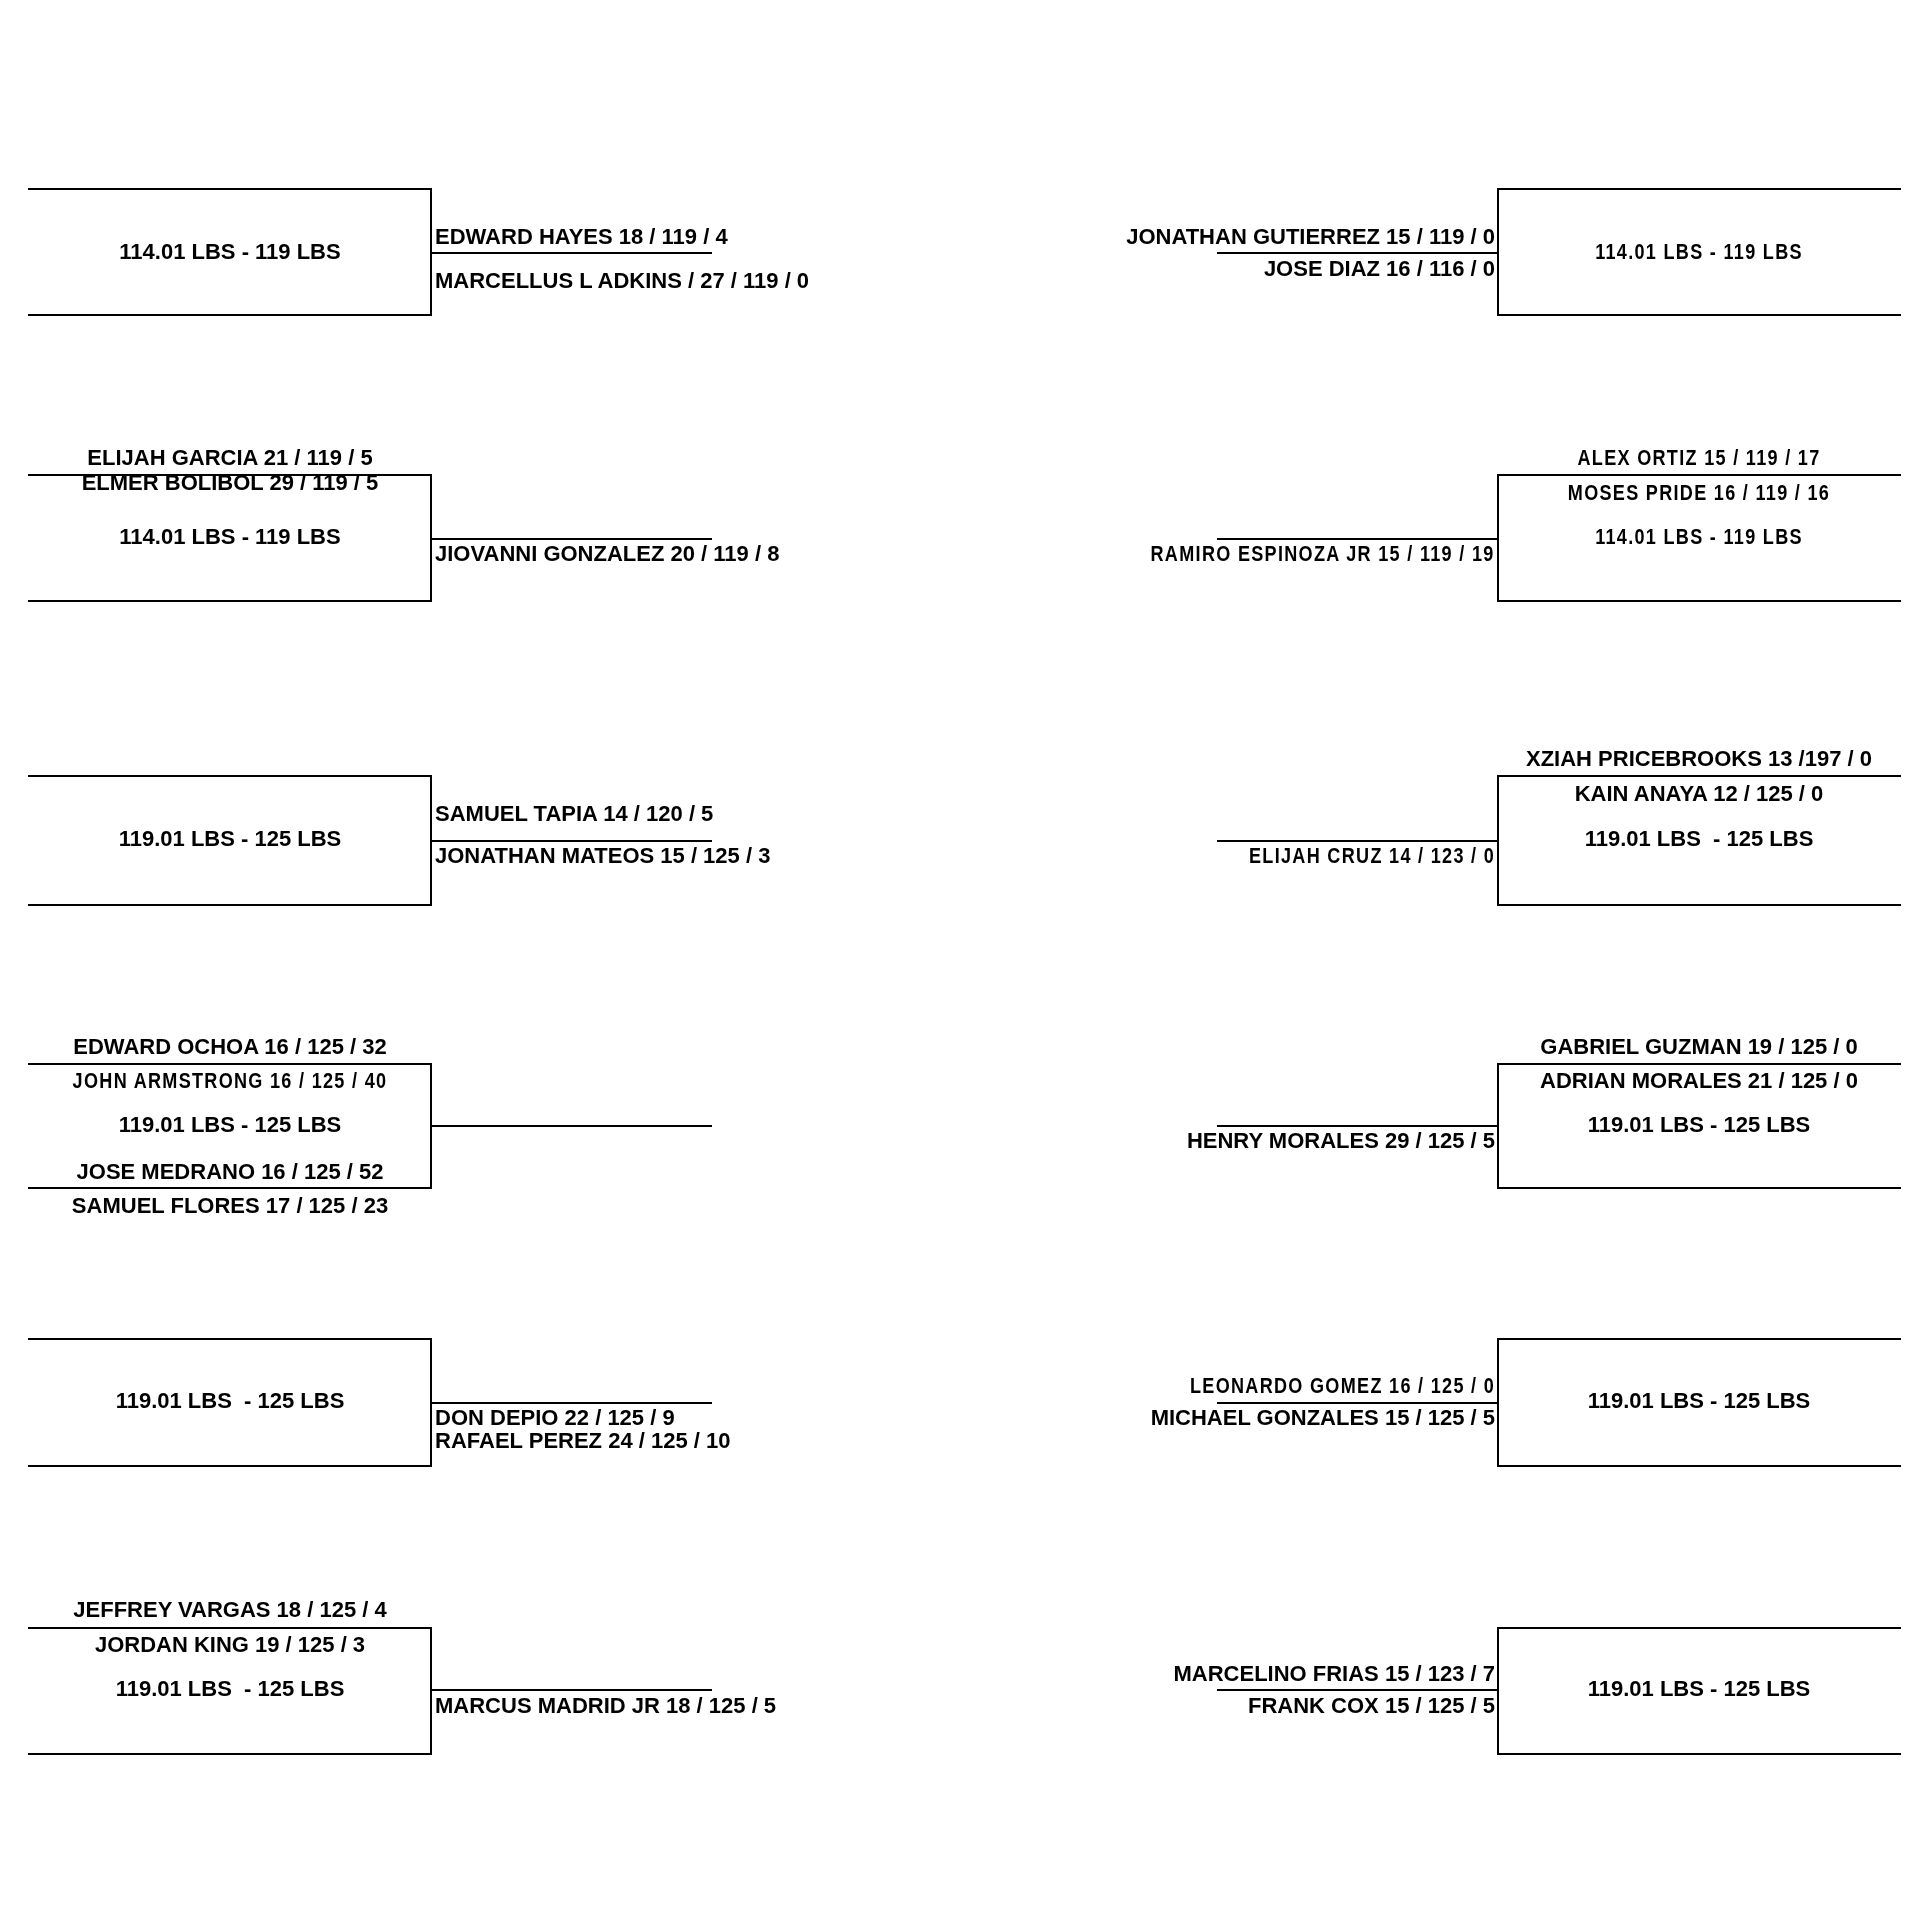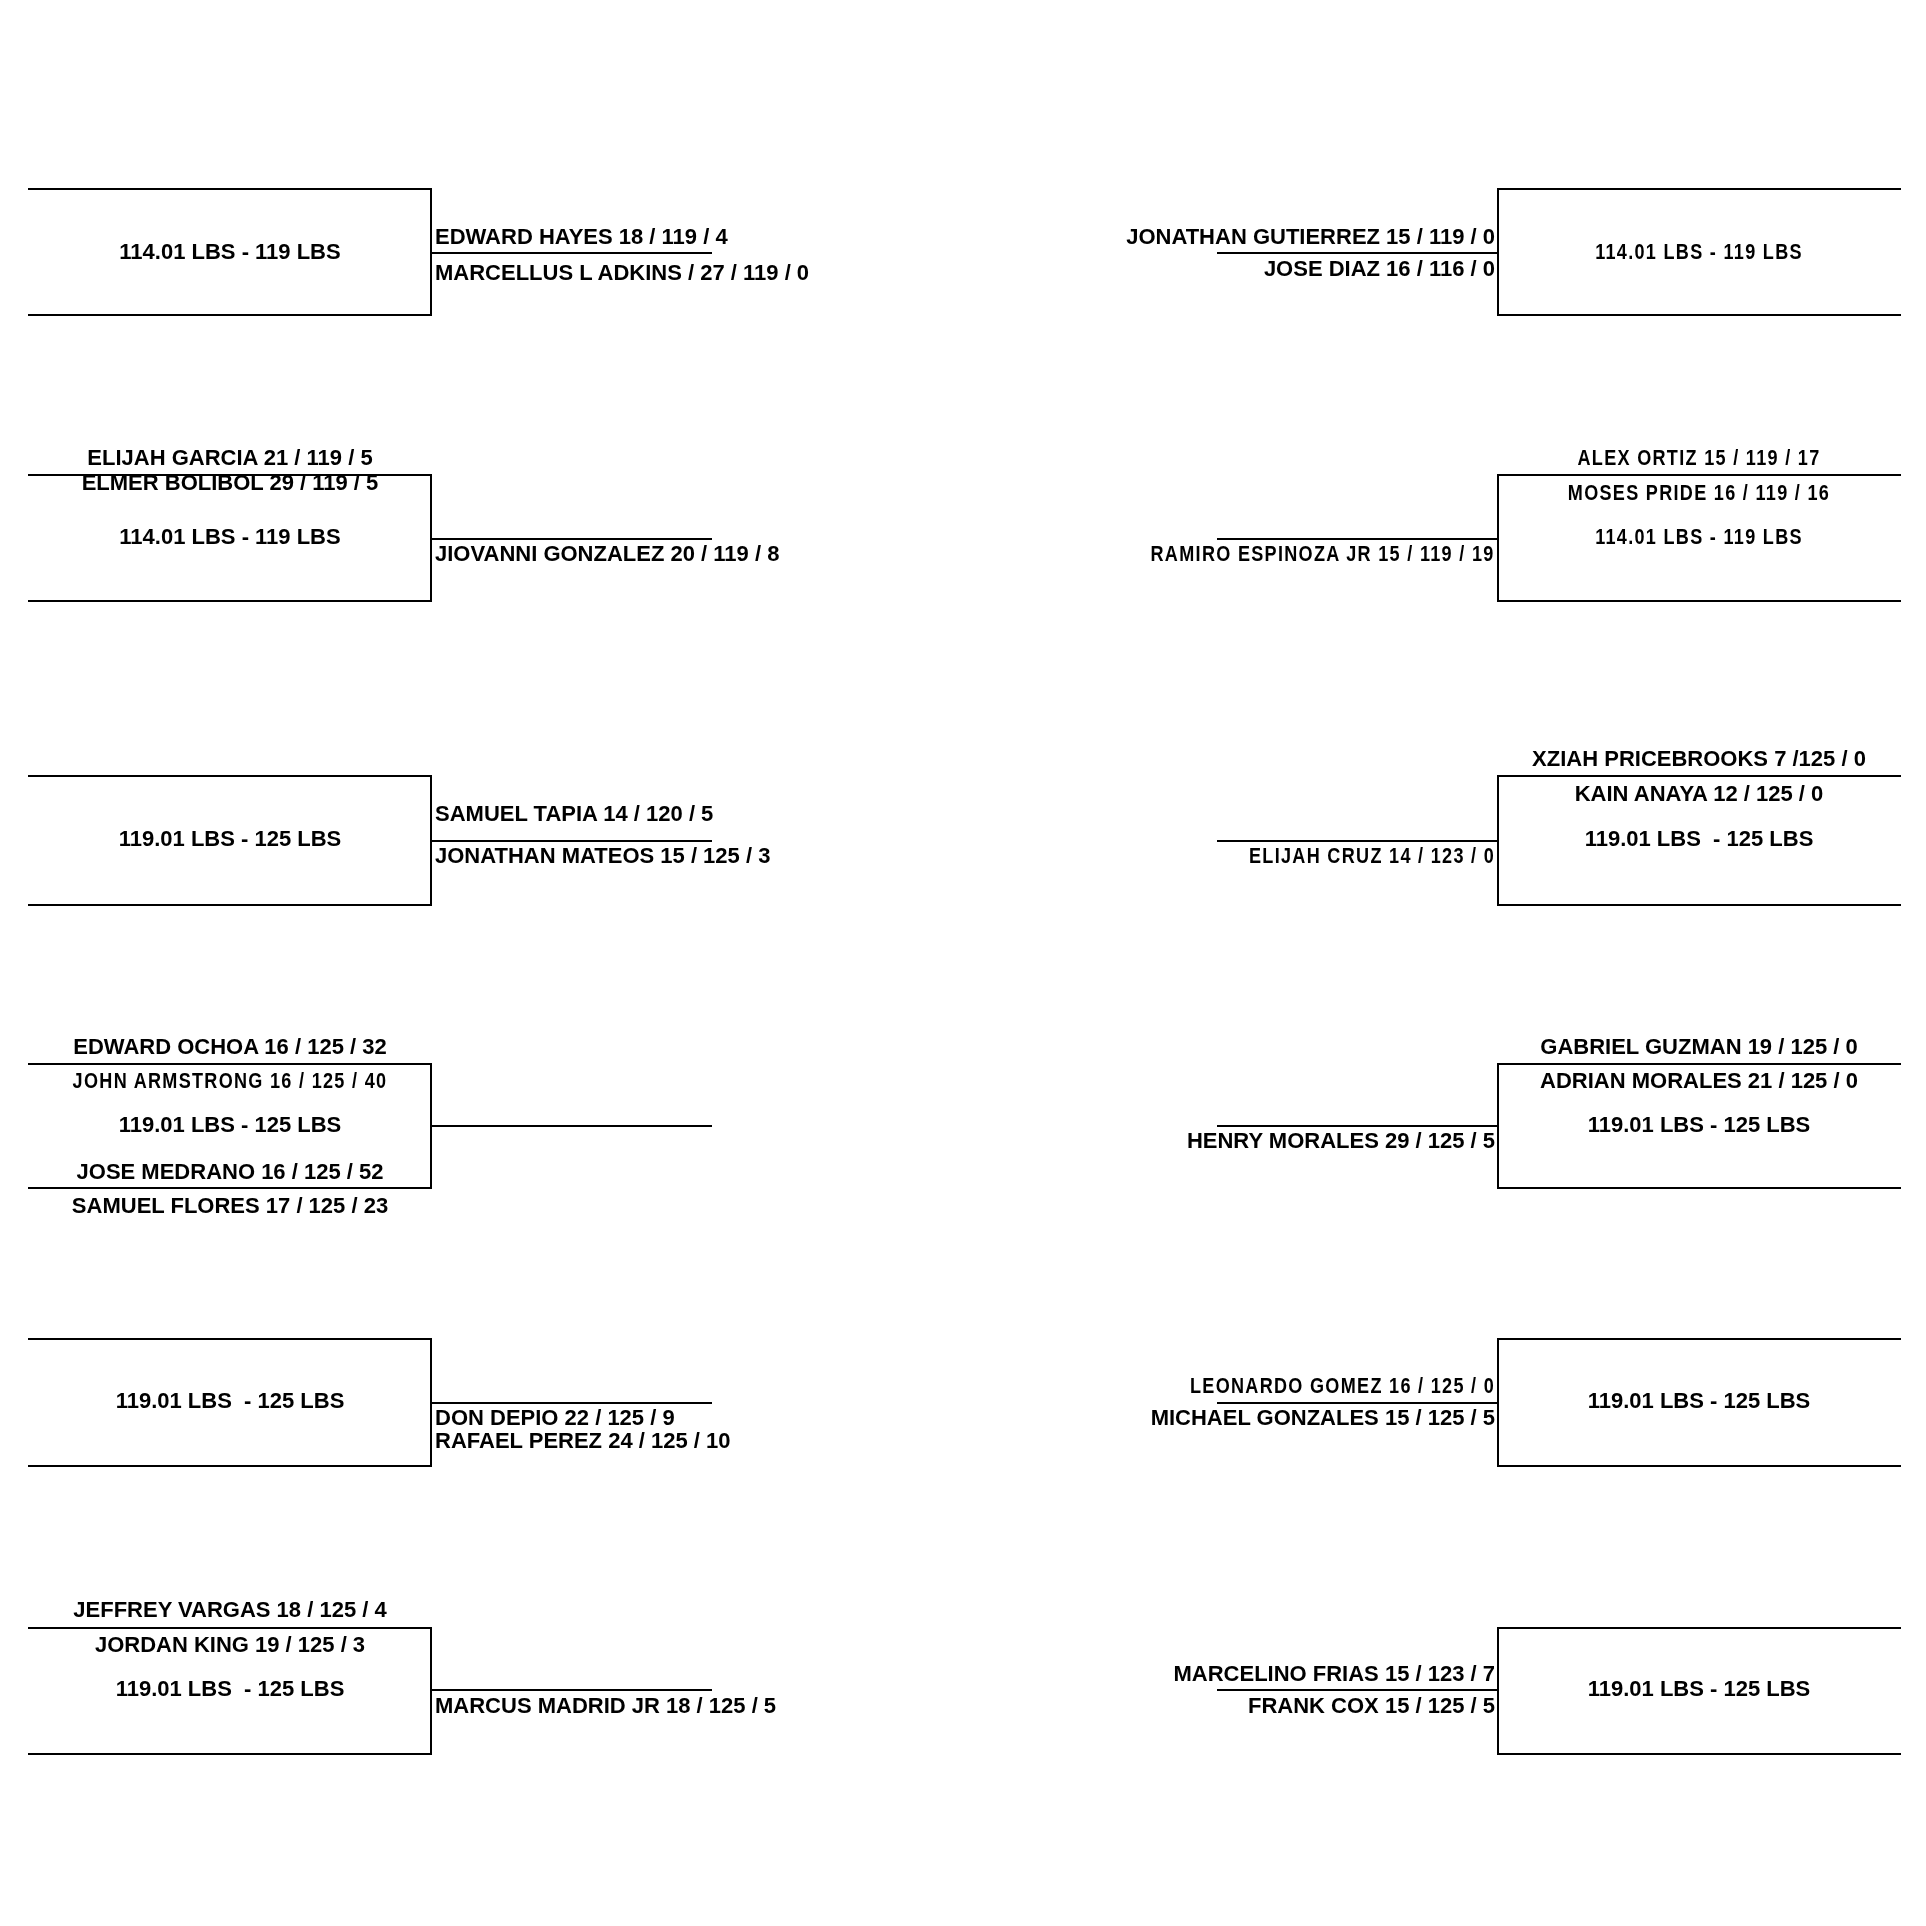--- a/index.html
+++ b/index.html
@@ -23,21 +23,21 @@
 </head>
 <body>
 
 <div id="canvas">
 
 
   <div class="bx l" style="top:188px;height:128px;"></div>
   <div class="t ctrL" style="top:239px;">114.01 LBS - 119 LBS</div>
   <div class="t anchL" style="top:224px;">EDWARD HAYES 18 / 119 / 4</div>
   <div class="hl" style="left:432px;top:252px;width:280px;"></div>
-  <div class="t anchL" style="top:260px;">MARCELLUS L ADKINS / 27 / 119 / 0</div>
+  <div class="t anchL" style="top:268px;">MARCELLUS L ADKINS / 27 / 119 / 0</div>
 
   <div class="bx r" style="top:188px;height:128px;"></div>
   <div class="t ctrR alt oc" style="top:239px;">114.01 LBS - 119 LBS</div>
   <div class="t anchR" style="top:224px;">JONATHAN GUTIERREZ 15 / 119 / 0</div>
   <div class="hl" style="left:1217px;top:252px;width:280px;"></div>
   <div class="t anchR" style="top:256px;">JOSE DIAZ 16 / 116 / 0</div>
 
   <div class="t ctrL" style="top:445px;">ELIJAH GARCIA 21 / 119 / 5</div>
   <div class="bx l" style="top:474px;height:128px;"></div>
   <div class="t ctrL" style="top:470px;">ELMER BOLIBOL 29 / 119 / 5</div>
@@ -51,21 +51,21 @@
   <div class="t ctrR alt oc" style="top:524px;">114.01 LBS - 119 LBS</div>
   <div class="hl" style="left:1217px;top:538px;width:280px;"></div>
   <div class="t anchR alt or" style="top:541px;">RAMIRO ESPINOZA JR 15 / 119 / 19</div>
 
   <div class="bx l" style="top:775px;height:131px;"></div>
   <div class="t ctrL" style="top:826px;">119.01 LBS - 125 LBS</div>
   <div class="t anchL" style="top:801px;">SAMUEL TAPIA 14 / 120 / 5</div>
   <div class="hl" style="left:432px;top:840px;width:280px;"></div>
   <div class="t anchL" style="top:843px;text-align:center;">JONATHAN MATEOS 15 / 125 / 3</div>
 
-  <div class="t ctrR" style="top:746px;">XZIAH PRICEBROOKS 7 /125 / 0</div>
+  <div class="t ctrR" style="top:746px;">XZIAH PRICEBROOKS 13 /197 / 0</div>
   <div class="bx r" style="top:775px;height:131px;"></div>
   <div class="t ctrR" style="top:781px;">KAIN ANAYA 12 / 125 / 0</div>
   <div class="t ctrR" style="top:826px;">119.01 LBS  - 125 LBS</div>
   <div class="hl" style="left:1217px;top:840px;width:280px;"></div>
   <div class="t anchR alt or" style="top:843px;">ELIJAH CRUZ 14 / 123 / 0</div>
 
   <div class="t ctrL" style="top:1034px;">EDWARD OCHOA 16 / 125 / 32</div>
   <div class="bx l" style="top:1063px;height:126px;"></div>
   <div class="t ctrL alt oc" style="top:1068px;">JOHN ARMSTRONG 16 / 125 / 40</div>
   <div class="t ctrL" style="top:1112px;">119.01 LBS - 125 LBS</div>

